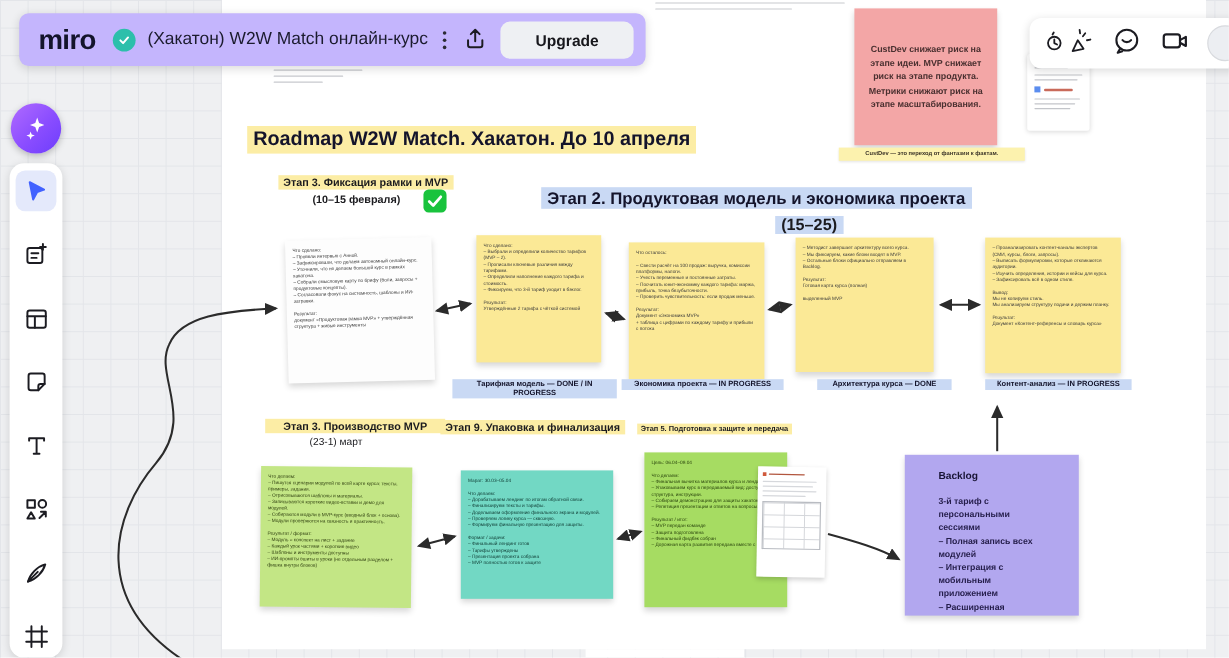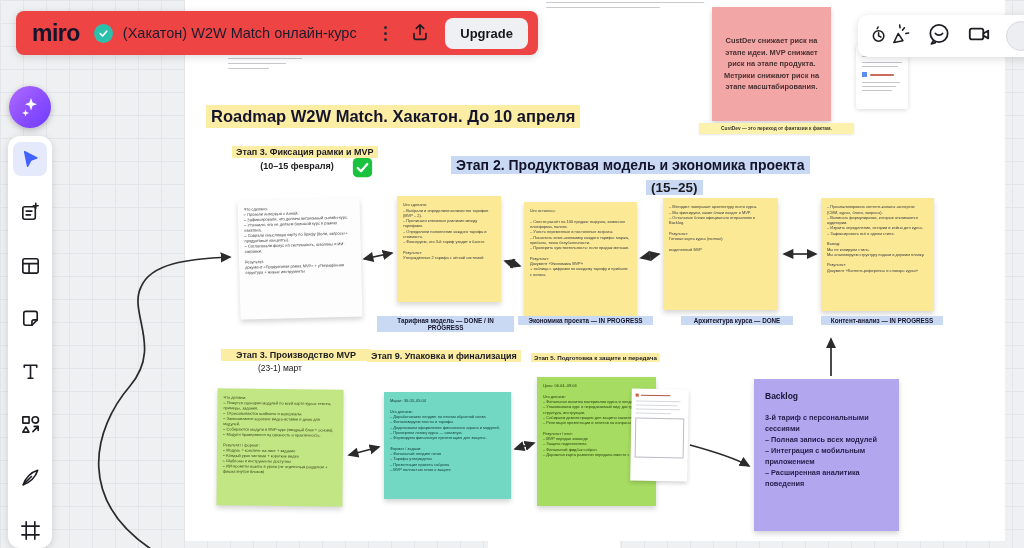--- a/index.html
+++ b/index.html
@@ -13,29 +13,29 @@
     position:relative;
     color:#1b1b1f;
   }
   .abs { position:absolute; }
 
   
   .frame { left:185px; top:0; width:820px; height:541px; background:#ffffff; }
   .frame2 { left:488px; top:541px; width:132px; height:7px; background:#ffffff; }
 
   
-  .topbar { left:16px; top:11px; width:522px; height:44px; background:#ef4444; border-radius:8px;
+  .topbar { left:16px; top:11px; width:522px; height:44px; background:#c4b5fd; border-radius:8px;
     box-shadow:0 2px 8px rgba(0,0,0,.14); display:flex; align-items:center; padding:0 10px 0 16px; gap:10px; z-index:30; }
   .logo { font-weight:800; font-size:23px; letter-spacing:-0.5px; color:#14142b; margin-right:4px; }
   .syncdot { width:19px; height:19px; border-radius:50%; background:#2cbfab; display:flex; align-items:center; justify-content:center; flex:0 0 auto; }
   .board-title { font-size:14.5px; color:#1b1b2e; white-space:nowrap; flex:1; }
   .kebab { width:20px; height:24px; display:flex; flex-direction:column; align-items:center; justify-content:center; gap:3px; cursor:pointer; }
   .kebab i { width:3px; height:3px; border-radius:50%; background:#2b2b33; }
   .iconbtn { width:30px; height:30px; display:flex; align-items:center; justify-content:center; }
-  .upgrade { background:#eef0f3; border:none; border-radius:8px; height:31px; padding:0 15px; font-weight:700; font-size:13px; color:#17171c; font-family:"Liberation Sans",sans-serif; }
+  .upgrade { background:#eef0f3; border:none; border-radius:8px; height:31px; padding:0 29px; font-weight:700; font-size:13px; color:#17171c; font-family:"Liberation Sans",sans-serif; }
 
   
   .rightbar { left:858px; top:15px; width:180px; height:42px; background:#fff; border-radius:10px;
     box-shadow:0 2px 8px rgba(0,0,0,.14); display:flex; align-items:center; gap:14px; padding:0 12px; z-index:30; }
   .avatar { width:30px; height:30px; border-radius:50%; background:#eceef2; border:1px solid #d8dade; flex:0 0 auto; }
 
   
   .aibtn { left:9px; top:86px; width:42px; height:42px; border-radius:50%;
     background:linear-gradient(135deg,#b06bff 0%,#8a4dff 55%,#6d3dfc 100%);
     box-shadow:0 2px 6px rgba(0,0,0,.25); display:flex; align-items:center; justify-content:center; z-index:30; color:#fff; }
@@ -73,21 +73,21 @@
   .n-pack { left:384px; top:392px; width:127px; height:107px; background:#72d8c4; }
   .n-pack .note-body { color:#0f3b33; }
   .n-hand { left:537px; top:377px; width:119px; height:129px; background:#a6dc62; }
   .n-hand .note-body { color:#28420c; }
 
   .n-pink { left:712px; top:7px; width:119px; height:114px; background:#f3a6a6; display:flex; align-items:center; }
   .pink-text { font-size:7.4px; font-weight:700; line-height:1.55; text-align:center; color:#4a3030; width:100%; }
   .pink-cap { left:699px; top:123px; width:155px; height:11px; background:#fcf2ae; font-size:4.8px; font-weight:700;
     text-align:center; line-height:11px; color:#3a3326; box-shadow:0 1px 2px rgba(0,0,0,.1); }
 
-  .n-backlog { left:754px; top:379px; width:145px; height:152px; background:#b2a7ef; padding:12px 11px; }
+  .n-backlog { left:754px; top:379px; width:145px; height:134px; background:#b2a7ef; padding:12px 28px; }
   .backlog-title { font-size:8.5px; font-weight:800; color:#181435; }
   .backlog-body { margin-top:12px; font-size:7.3px; line-height:1.5; color:#241d4a; white-space:pre-line;font-weight:bold; }
 
   
   .minidoc { left:856px; top:45px; width:52px; height:64px; background:#fff; box-shadow:0 1px 4px rgba(0,0,0,.15); border-radius:2px; padding:6px; z-index:5; }
   .hl-line { height:1.5px; background:#c3c5ca; margin-bottom:3px; border-radius:1px; }
   .docnote { left:631px; top:389px; width:57px; height:92px; background:#fff; box-shadow:0 2px 4px rgba(0,0,0,.18); transform:rotate(1deg); padding:5px 4px; }
   .docgrid { margin-top:4px; width:100%; height:40px; border:0.5px solid #b9bcc2;
     background-image:linear-gradient(#d4d6da 0.5px, transparent 0.5px), linear-gradient(90deg,#d4d6da 0.5px, transparent 0.5px);
     background-size:100% 10px, 17px 100%; }

